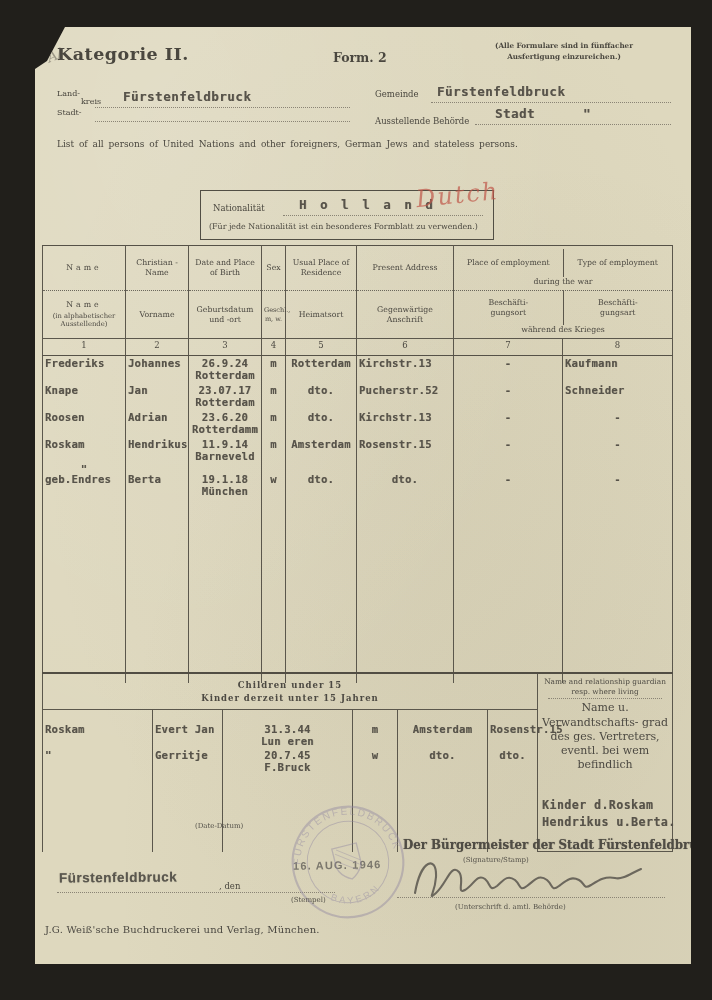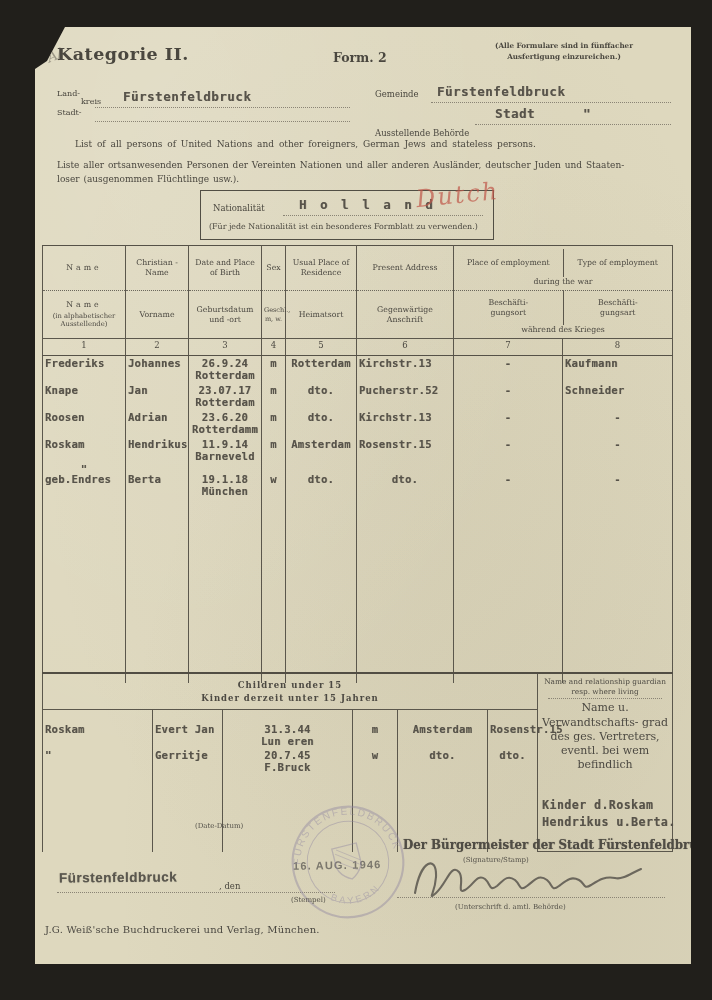--- a/index.html
+++ b/index.html
@@ -95,30 +95,26 @@
   <div class="abs print" style="left:46px;top:70px;font-size:8px;">kreis</div>
   <div class="abs print" style="left:22px;top:81px;font-size:8px;">Stadt-</div>
   <div class="dotline" style="left:60px;top:80px;width:255px;"></div>
   <div class="dotline" style="left:60px;top:94px;width:255px;"></div>
   <div class="abs typed" style="left:88px;top:62px;font-size:12.5px;">Fürstenfeldbruck</div>
 
   <div class="abs print" style="left:340px;top:62px;font-size:8.5px;">Gemeinde</div>
   <div class="dotline" style="left:396px;top:75px;width:240px;"></div>
   <div class="abs typed" style="left:402px;top:57px;font-size:12.5px;">Fürstenfeldbruck</div>
 
-  <div class="abs print" style="left:340px;top:89px;font-size:8.5px;margin-top:12px;">Ausstellende Behörde</div>
+  <div class="abs print" style="left:340px;top:89px;font-size:8.5px;">Ausstellende Behörde</div>
   <div class="dotline" style="left:440px;top:97px;width:196px;"></div>
   <div class="abs typed" style="left:460px;top:79px;font-size:12.5px;">Stadt</div>
   <div class="abs typed" style="left:548px;top:79px;font-size:12.5px;">"</div>
 
-  <div class="abs print" style="left:40px;top:112px;width:612px;font-size:9px;word-spacing:2px;">List of all persons of United Nations and other foreigners, German Jews and stateless persons.</div>
-  <div class="abs print" style="left:22px;top:131px;width:616px;font-size:9px;line-height:1.6;word-spacing:1px;">
-    <div>Liste aller ortsanwesenden Personen der Vereinten Nationen und aller anderen Ausländer, deutscher Juden und Staaten-</div>
-    <div>loser (ausgenommen Flüchtlinge usw.).</div>
-  </div>
+  <div class="abs print" style="left:22px;top:112px;width:612px;font-size:9px;word-spacing:2px;">List of all persons of United Nations and other foreigners, German Jews and stateless persons.</div>
 
   <div class="natbox">
     <div class="abs print" style="left:12px;top:12px;font-size:8.5px;">Nationalität</div>
     <div class="dotline" style="left:82px;top:24px;width:200px;"></div>
     <div class="abs typed" style="left:98px;top:6px;font-size:12.5px;letter-spacing:3px;">H o l l a n d</div>
     <div class="red-hand">Dutch</div>
     <div class="abs print" style="left:8px;top:31px;font-size:7.9px;white-space:nowrap;">(Für jede Nationalität ist ein besonderes Formblatt zu verwenden.)</div>
   </div>
 
   <table class="grid" style="top:218px;">

